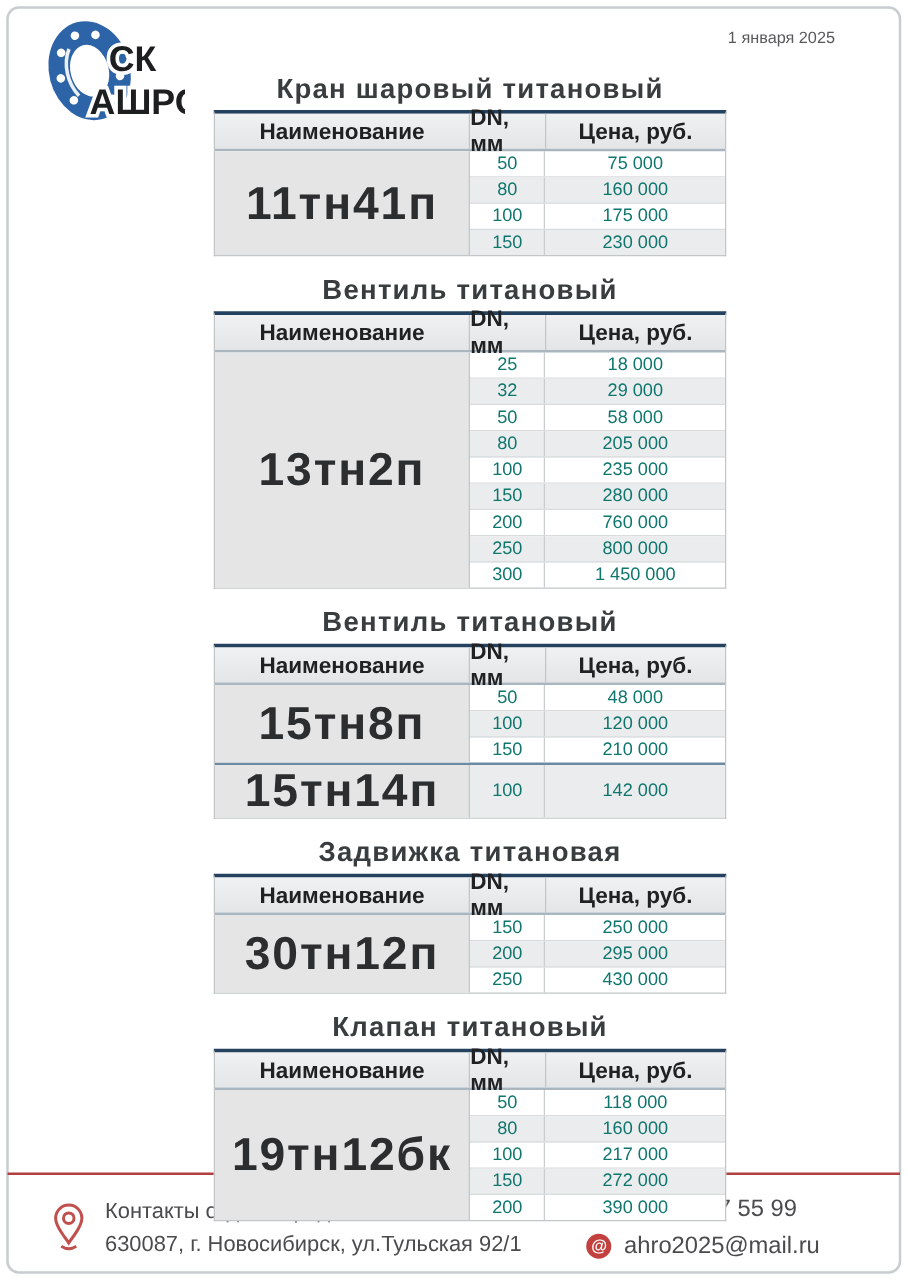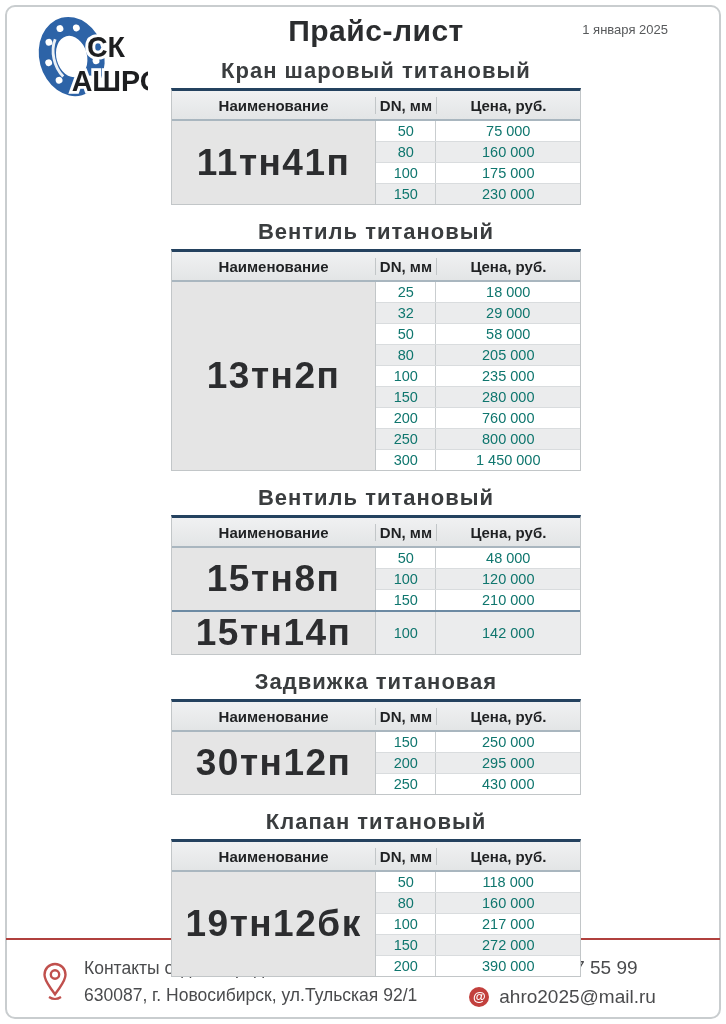--- a/index.html
+++ b/index.html
@@ -15,21 +15,21 @@
   .date{position:absolute;right:58px;top:22px;font-size:13px;color:#57595b;}
 
   
   .sections{position:relative;z-index:1;}
   .section{width:410px;margin:14px 0 0 171px;}
   .section:first-child{margin-top:2px;}
   .sec-title{margin:0 0 4px 0;text-align:center;font-size:22px;font-weight:bold;
       color:#3a3d3f;letter-spacing:1px;}
   .table{border:1px solid #c2c6c8;border-top:3px solid #24425f;background:#fff;}
   .thead{display:flex;height:28px;background:linear-gradient(#f0f1f2,#e3e5e6);
-      border-bottom:2px solid #a9b6bf;font-size:15px;font-weight:bold;color:#1f2123;align-items:center;}
+      border-bottom:2px solid #a9b6bf;font-size:18px;font-weight:bold;color:#1f2123;}
   .th{display:flex;align-items:center;justify-content:center;}
   .th-name{width:49.8%;border-right:1px solid #c2c6c8;}
   .th-dn{width:14.6%;border-right:1px solid #c2c6c8;}
   .th-price{flex:1;}
   .group{display:flex;min-height:34px;border-bottom:2px solid #6c8aa3;}
   .group:last-child{border-bottom:none;}
   .gname{width:49.8%;display:flex;align-items:center;justify-content:center;
       font-size:37px;font-weight:bold;color:#2c2d2f;letter-spacing:1.5px;
       border-right:1px solid #c2c6c8;background:#e5e5e5;}
   .grows{flex:1;display:flex;flex-direction:column;}
@@ -73,21 +73,20 @@
         <circle cx="30.8" cy="72.6" r="3.6" fill="#fff"></circle>
         <circle cx="25" cy="52" r="3.6" fill="#fff"></circle>
         <circle cx="30.8" cy="31.4" r="3.6" fill="#fff"></circle>
         <circle cx="45.7" cy="20.5" r="3.6" fill="#fff"></circle>
         <circle cx="62.5" cy="24.3" r="3.6" fill="#fff"></circle>
         <circle cx="73.5" cy="41.1" r="3.6" fill="#fff"></circle>
       </g>
       <text x="66" y="52" font-size="30" font-weight="900" fill="#1d1e20" stroke="#ffffff" stroke-width="6" paint-order="stroke" font-family="Liberation Sans, DejaVu Sans, sans-serif">СК</text>
       <text x="50" y="88" font-size="30" font-weight="900" fill="#1d1e20" stroke="#ffffff" stroke-width="6" paint-order="stroke" font-family="Liberation Sans, DejaVu Sans, sans-serif">АШРО</text>
     </svg>
-    <h1 class="page-title">Прайс-лист</h1>
     <div class="date">1 января 2025</div>
   </div>
 
   <div class="sections">
   <section class="section">
     <h2 class="sec-title">Кран шаровый титановый</h2>
     <div class="table">
       <div class="thead">
         <div class="th th-name">Наименование</div>
         <div class="th th-dn">DN, мм</div>

